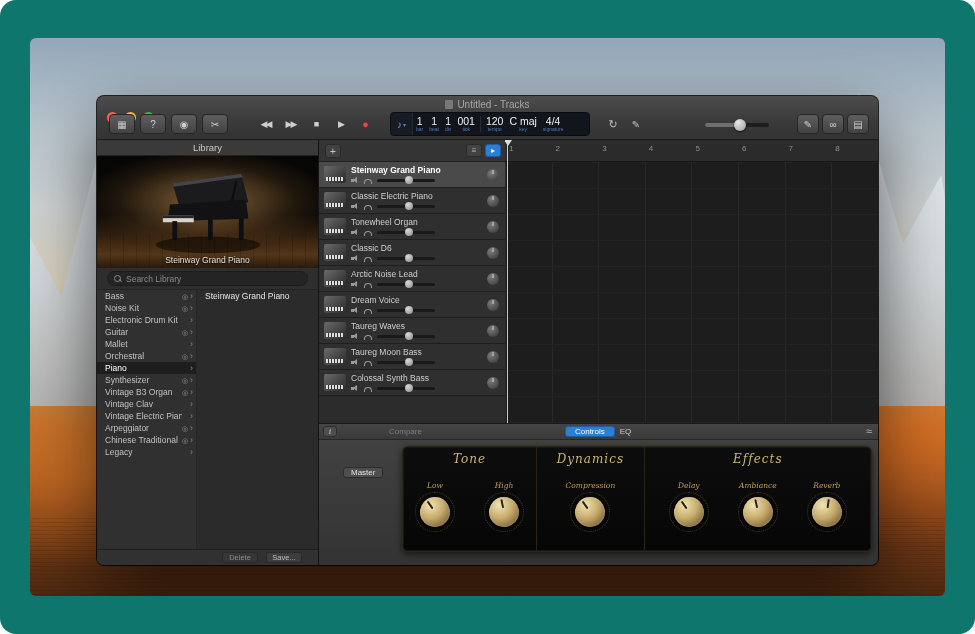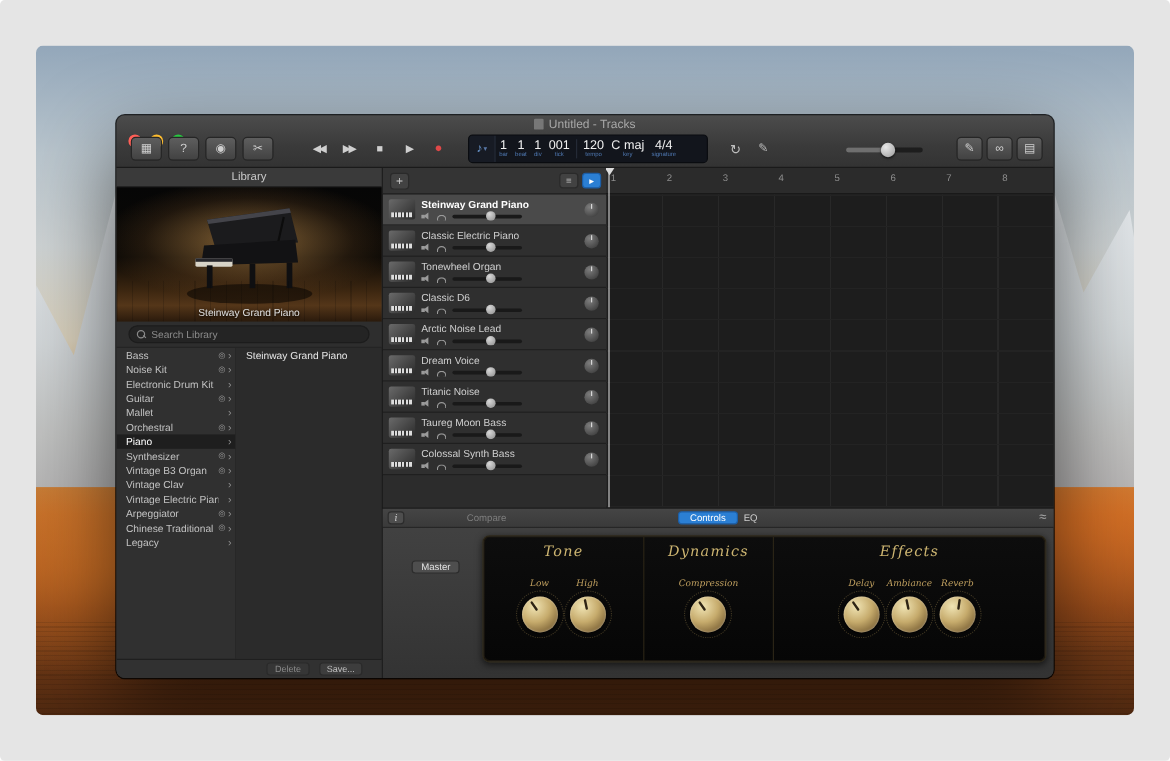--- a/index.html
+++ b/index.html
@@ -1,17 +1,17 @@
 <!DOCTYPE html>
 <html><head>
 <meta charset="utf-8">
 <style>
   * { box-sizing: border-box; margin: 0; padding: 0; }
   html,body { width: 975px; height: 634px; background: #fff; font-family: "Liberation Sans","DejaVu Sans",sans-serif; }
-  .frame { position: absolute; inset: 0; width: 975px; height: 634px; background: #e5e5e5; border-radius: 4px; }
+  .frame { position: absolute; inset: 0; width: 975px; height: 634px; background: #0f766e; border-radius: 16px; }
   .screen { position: absolute; left: 30px; right: 30px; top: 38px; bottom: 38px; border-radius: 6px; overflow: hidden;
     background:
       radial-gradient(ellipse 40% 25% at 12% 78%, rgba(255,140,40,.55), transparent 70%),
       radial-gradient(ellipse 45% 28% at 90% 72%, rgba(255,120,30,.5), transparent 70%),
       linear-gradient(180deg,#93a7ba 0%,#b9c5cd 16%,#cdd2d3 30%,#d8cfba 44%,#cf9a55 58%,#b96a2a 70%,#84431a 84%,#4e2810 100%);
   }
   .mtn { position: absolute; opacity: .9; }
   .mtn.m1 { left:-2%; top:14%; width:34%; height:52%; background: linear-gradient(160deg,#eef1f3 0%,#cfd5da 45%,#9aa3ad 100%);
     clip-path: polygon(0 100%, 6% 42%, 16% 62%, 30% 4%, 44% 55%, 58% 30%, 74% 100%); }
   .mtn.m2 { right:-2%; top:10%; width:30%; height:56%; background: linear-gradient(200deg,#f2f4f6 0%,#d4dade 45%,#9fa8b2 100%);
@@ -143,21 +143,21 @@
   .controls-tab { height:11px; padding:0 9px; background:#2b7fd4; border:1px solid #1c5ea6; border-radius:3px; color:#fff; font-size:8px; display:flex; align-items:center; }
   .eq-tab { font-size:8px; color:#cfcfcf; }
   .curve-btn { position:absolute; right:6px; top:1px; font-size:11px; color:#aaa; }
   .sc-surface { position:relative; height:126px; }
   .sc-panel { position:absolute; left:83px; right:6px; top:6px; height:106px; background:linear-gradient(#0d0d0d,#060606);
     border:1px solid #2c2617; border-radius:6px; box-shadow: inset 0 0 0 1px #1a1610, 0 2px 6px rgba(0,0,0,.6); display:flex; overflow:hidden; }
   .sc-section { flex:1; display:flex; flex-direction:column; align-items:center; padding-top:5px; }
   .sc-section.s1 { flex: 2; text-align: center; } .sc-section.s2 { flex: 1.6; } .sc-section.s3 { flex: 3.4; }
   .sc-section + .sc-section { border-left:1px solid #2a2416; }
   .sc-title { font-family:"DejaVu Serif",serif; font-style:italic; font-size:12px; color:#cdb571; letter-spacing:1px; }
-  .sc-knobs { flex:1; display:flex; align-items:center; justify-content:center; gap:0; padding-bottom:4px; }
+  .sc-knobs { flex:1; display:flex; align-items:center; justify-content:center; gap:29px; padding-bottom:4px; }
   .knob-unit { display:flex; flex-direction:column; align-items:center; gap:2px; }
   .knob-label { font-family:"DejaVu Serif",serif; font-style:italic; font-size:7.5px; color:#bf9f5f; }
   .knob-ring { width:40px; height:40px; border-radius:50%; border:1px dotted rgba(200,170,100,.3); display:flex; align-items:center; justify-content:center; }
   .knob { position:relative; width:30px; height:30px; border-radius:50%;
     background: radial-gradient(circle at 35% 28%, #f0e4b4, #c6ab6c 45%, #8b7141 75%, #5c4a28 100%);
     box-shadow: 0 1px 3px rgba(0,0,0,.85), inset 0 0 2px rgba(255,255,255,.45); }
   .knob::after { content:""; position:absolute; left:calc(50% - 1px); top:2px; width:2px; height:9px; border-radius:1px;
     background:#2e2414; transform-origin:1px 13px; transform:rotate(-35deg); }
   .knob-unit:nth-child(2) .knob::after { transform:rotate(-12deg); }
   .knob-unit:nth-child(3) .knob::after { transform:rotate(8deg); }
@@ -518,21 +518,21 @@
                 </span>
       </div>
     </div>
     <span class="pan-knob"></span>
   </div>
           <div class="track-row">
     <div class="track-thumb">
               <span class="thumb-keys"></span>
             </div>
     <div class="track-main">
-      <div class="track-name">Titanic Noise</div>
+      <div class="track-name">Taureg Waves</div>
       <div class="track-ctrls">
         <span class="icon-mute"></span>
         <span class="icon-solo"></span>
         <span class="vol-mini">
                   <span class="vol-thumb"></span>
                 </span>
       </div>
     </div>
     <span class="pan-knob"></span>
   </div>

